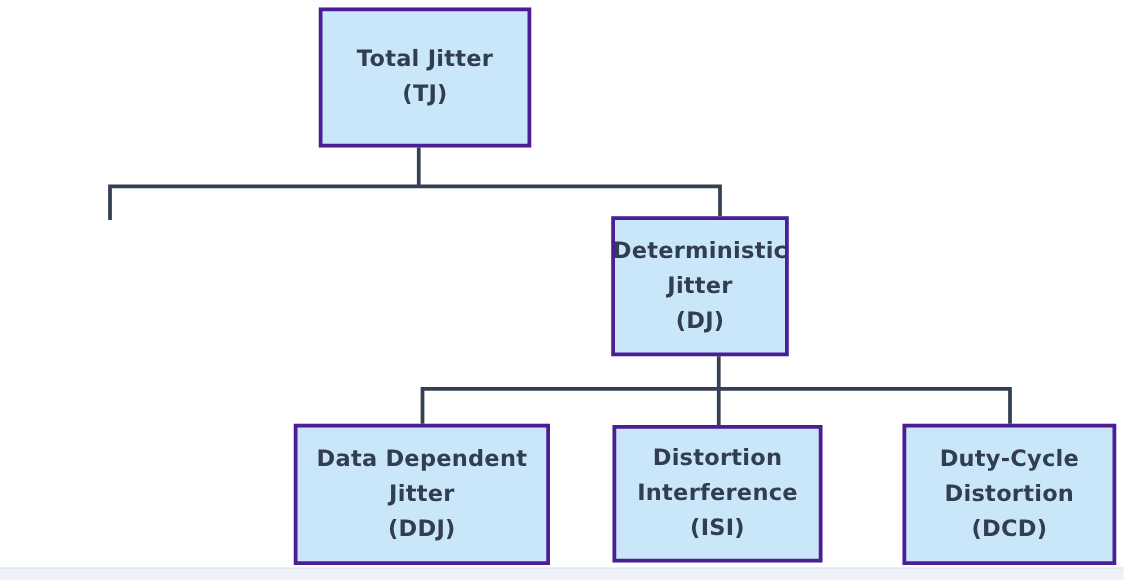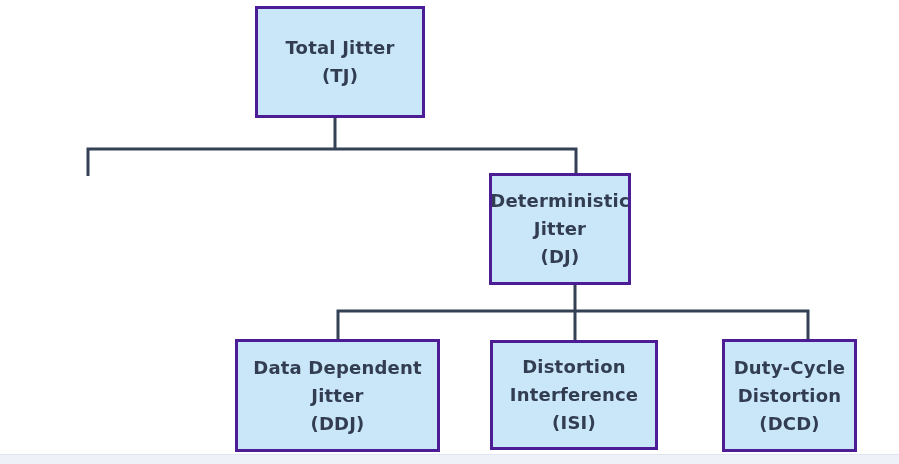--- a/index.html
+++ b/index.html
@@ -32,21 +32,21 @@
     align-items: center;
     justify-content: center;
     text-align: center;
     white-space: pre-line;
   }
   .node-tj  { left: 255px; top: 6px;   width: 170px; height: 112px; }
   .node-rj  { left: 3px;   top: 175px; width: 174px; height: 110px; }
   .node-dj  { left: 489px; top: 173px; width: 142px; height: 112px; }
   .node-ddj { left: 235px; top: 339px; width: 205px; height: 113px; }
   .node-isi { left: 490px; top: 340px; width: 168px; height: 110px; }
-  .node-dcd { left: 722px; top: 339px; width: 135px; height: 113px; }
+  .node-dcd { left: 722px; top: 339px; width: 171px; height: 113px; }
   .footer-strip {
     position: absolute;
     left: 0; top: 454px;
     width: 899px; height: 10px;
     background: #eef2f8;
     border-top: 1px solid #e0e6ef;
   }
 </style>
 </head>
 <body>

